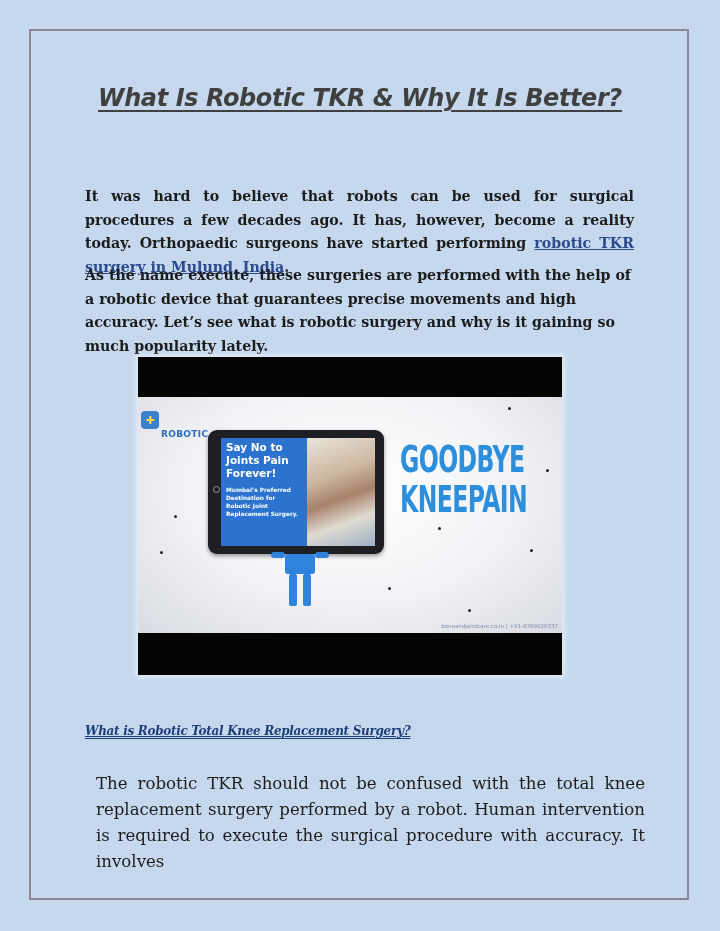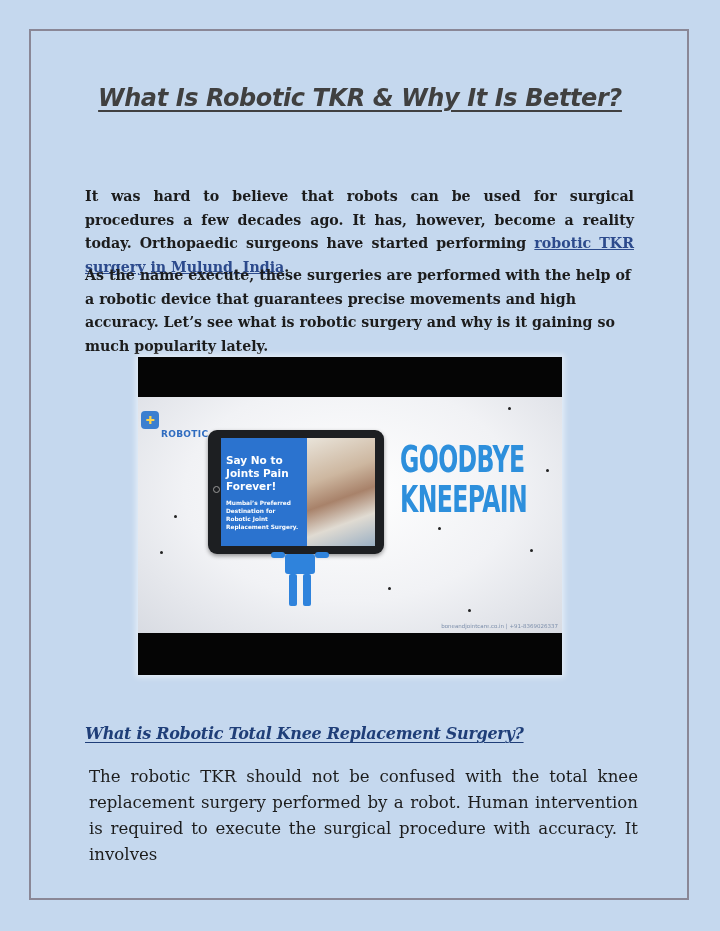--- a/index.html
+++ b/index.html
@@ -82,21 +82,21 @@
     .tablet-btn {
       position: absolute; left: 5px; top: 56px;
       width: 5px; height: 5px; border: 1px solid #999; border-radius: 50%;
     }
     .tablet-screen {
       position: absolute; left: 13px; top: 8px;
       width: 154px; height: 108px;
       display: flex;
     }
     .screen-left {
-      width: 86px; background: #2b73cf; padding: 16px 5px;
+      width: 86px; background: #2b73cf; padding: 3px 5px;
       box-sizing: border-box;
       font-family: "DejaVu Sans", sans-serif; color: #fff;
     }
     .screen-headline { font-size: 10.5px; font-weight: bold; line-height: 13px; }
     .screen-sub { font-size: 5.8px; line-height: 8px; margin-top: 6px; font-weight: bold; }
     .screen-right {
       flex: 1;
       background: linear-gradient(160deg, #e9e4da 0%, #cdb7a0 35%, #a8826a 55%, #e0dbd2 75%, #9bb0c4 100%);
     }
     .robot {
@@ -116,28 +116,28 @@
       letter-spacing: -1px;
     }
     .goodbye div { white-space: nowrap; }
     .contact {
       position: absolute; right: 4px; bottom: 4px;
       font-family: "DejaVu Sans", sans-serif; font-size: 5.5px; color: #7d8fab;
     }
     .dot { position: absolute; width: 3px; height: 3px; background: #222; border-radius: 50%; }
     .h2 {
       position: absolute; left: 85px; top: 724px;
-      font-size: 16px; font-weight: bold; font-style: italic;
-      color: #1f3e78; letter-spacing: -0.3px;
+      font-size: 12px; font-weight: bold; font-style: italic;
+      color: #1f3e78; letter-spacing: -0.3px; text-decoration: underline;
     }
     .h2 span { text-decoration: underline; text-underline-offset: 3px; }
     .p3 {
       position: absolute; left: 85px; top: 760px; width: 549px;
       font-size: 16.6px; line-height: 26px; color: #1c1c1c;
-      text-align: justify; margin: 4px;
+      text-align: justify; margin: 11px;
       text-align-last: left;
     }
   </style>
 </head>
 <body>
 
 <div class="page-frame"></div>
 
 <h1 class="title" style="margin:0;">
   <span>What Is Robotic TKR &amp; Why It Is Better?</span>

